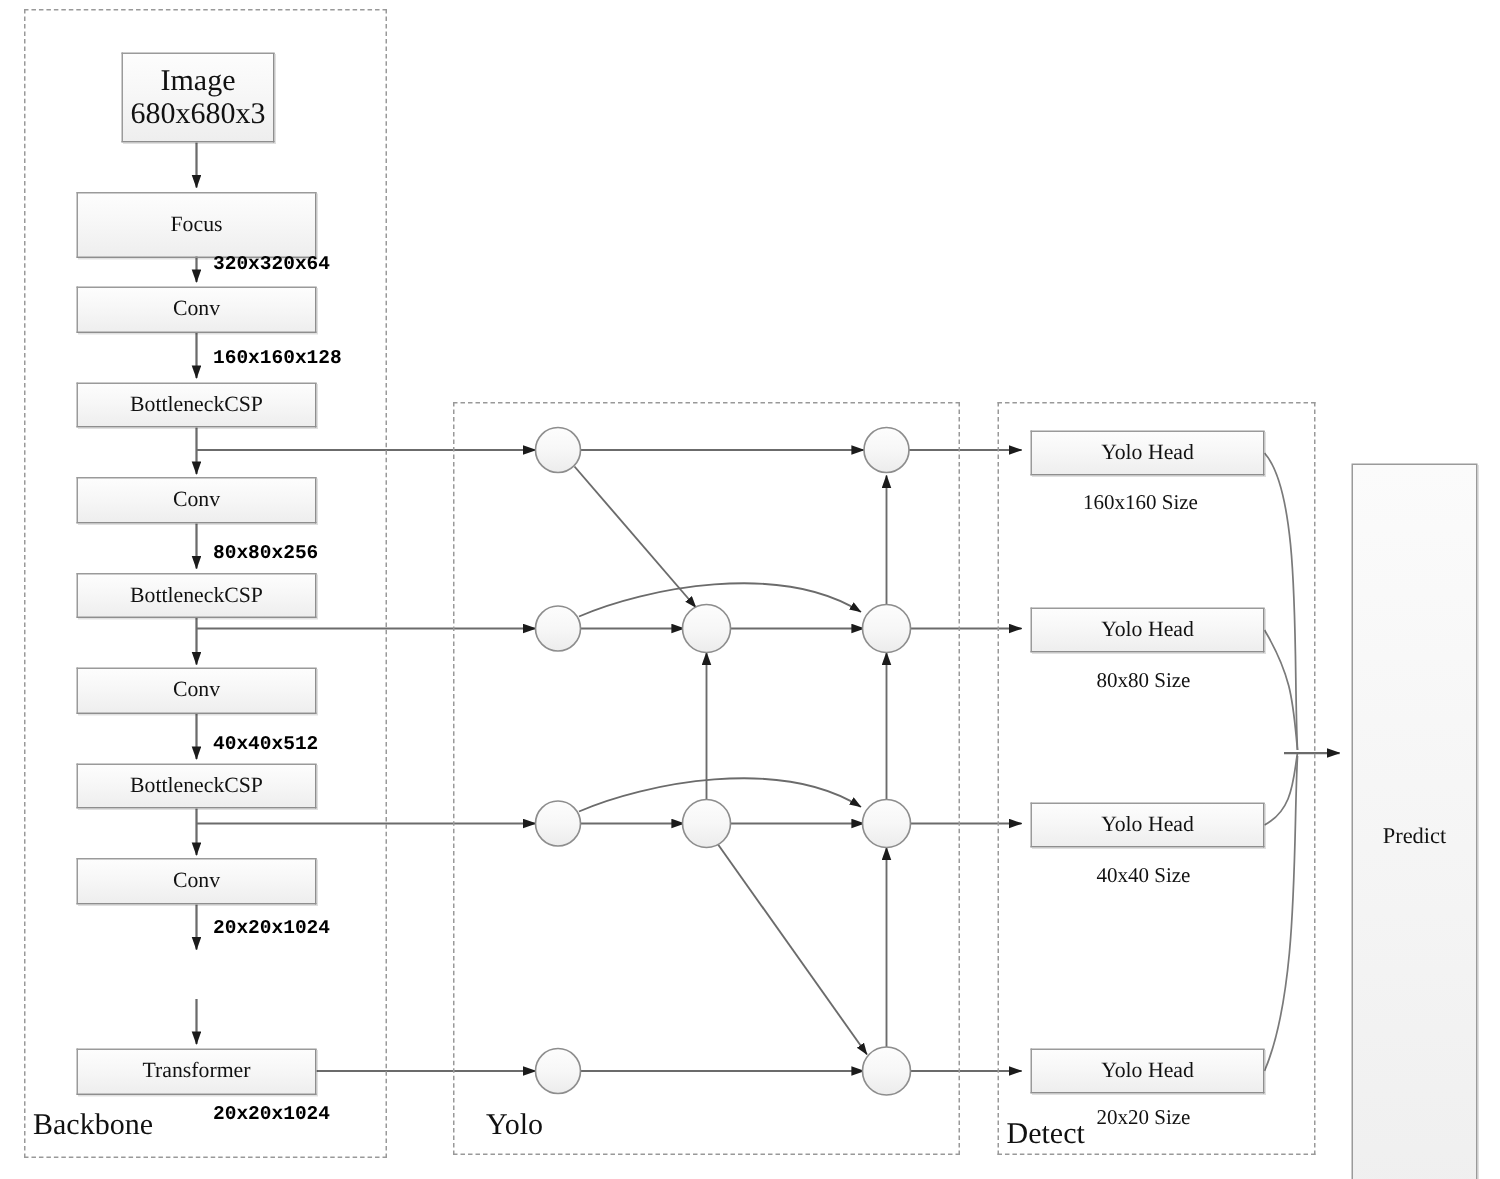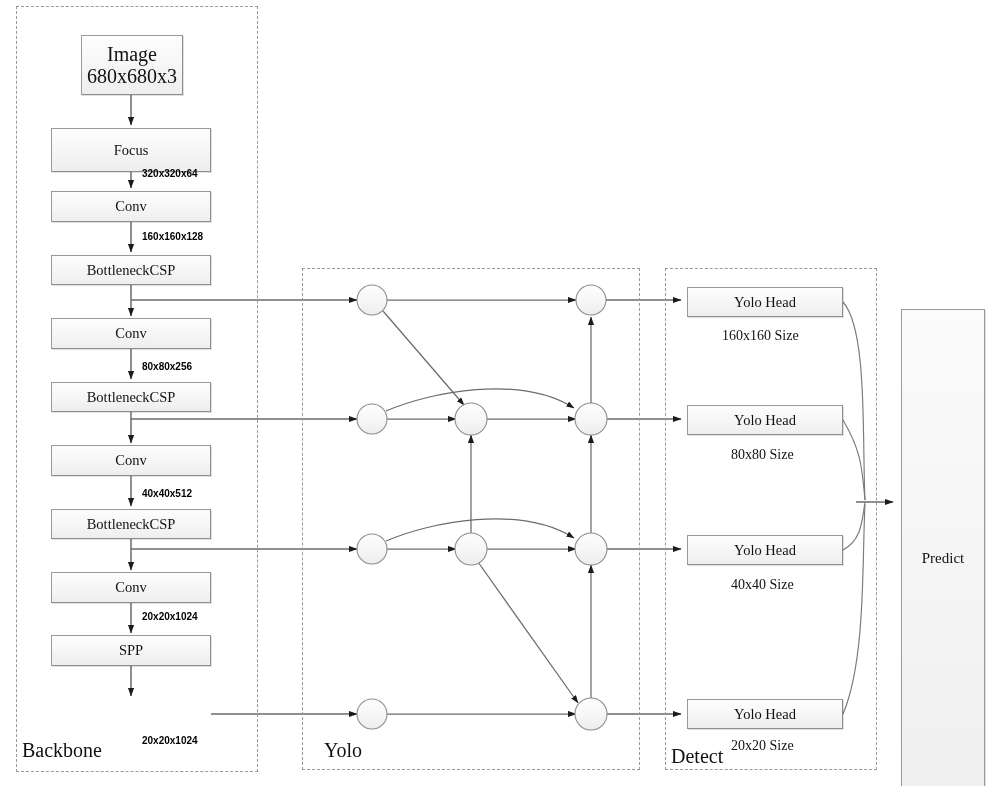--- a/index.html
+++ b/index.html
@@ -18,22 +18,22 @@
            display:flex;align-items:center;justify-content:center;
            text-align:center;font-size:14.5px;line-height:1.12;color:#111;
            box-shadow:1px 1px 0 rgba(0,0,0,0.12);}
   .nodebox.two-line{font-size:20px;}
 
   .predictbox{position:absolute;box-sizing:border-box;border:1px solid #9a9a9a;
            background:linear-gradient(180deg,#fbfbfb 0%,#f4f4f4 60%,#efefef 100%);
            display:flex;align-items:center;justify-content:center;
            font-size:15px;color:#111;box-shadow:1px 1px 0 rgba(0,0,0,0.12);margin-top:37px;}
 
-  .edgelabel{position:absolute;font-size:10px;font-weight:bold;white-space:nowrap;
-             font-family:Liberation Sans, sans-serif;color:#000;}
+  .edgelabel{position:absolute;font-size:13px;font-weight:bold;white-space:nowrap;
+             font-family:Liberation Mono, monospace;color:#000;}
   .sizelabel{position:absolute;font-size:14px;white-space:nowrap;color:#111;}
 </style>
 </head>
 <body>
 
 <div id="stage">
 
   <svg id="wires" viewBox="0 0 1000 786" xmlns="http://www.w3.org/2000/svg">
     <defs>
       <marker id="ah" markerWidth="9" markerHeight="9" refX="8.4" refY="3.2" orient="auto" markerUnits="userSpaceOnUse">
@@ -157,24 +157,24 @@
   </div>
 
   <div class="nodebox" style="left:51px;top:509px;width:160px;height:30px;">
     <span>BottleneckCSP</span>
   </div>
 
   <div class="nodebox" style="left:51px;top:572px;width:160px;height:31px;">
     <span>Conv</span>
   </div>
 
-  <div class="nodebox" style="left:51px;top:635px;width:160px;height:31px;">
-    <span>SPP</span>
-  </div>
-
+
+  <div class="nodebox" style="left:51px;top:699px;width:160px;height:31px;">
+    <span>Transformer</span>
+  </div>
 
   <div class="edgelabel" style="left:142px;top:168px;">320x320x64</div>
   <div class="edgelabel" style="left:142px;top:231px;">160x160x128</div>
   <div class="edgelabel" style="left:142px;top:361px;">80x80x256</div>
   <div class="edgelabel" style="left:142px;top:488px;">40x40x512</div>
   <div class="edgelabel" style="left:142px;top:611px;">20x20x1024</div>
   <div class="edgelabel" style="left:142px;top:735px;">20x20x1024</div>
 
   <svg width="1000" height="786" style="position:absolute;left:0;top:0;pointer-events:none;" xmlns="http://www.w3.org/2000/svg">
     <g stroke="#8d8d8d" stroke-width="1.1" fill="url(#gbox)">

